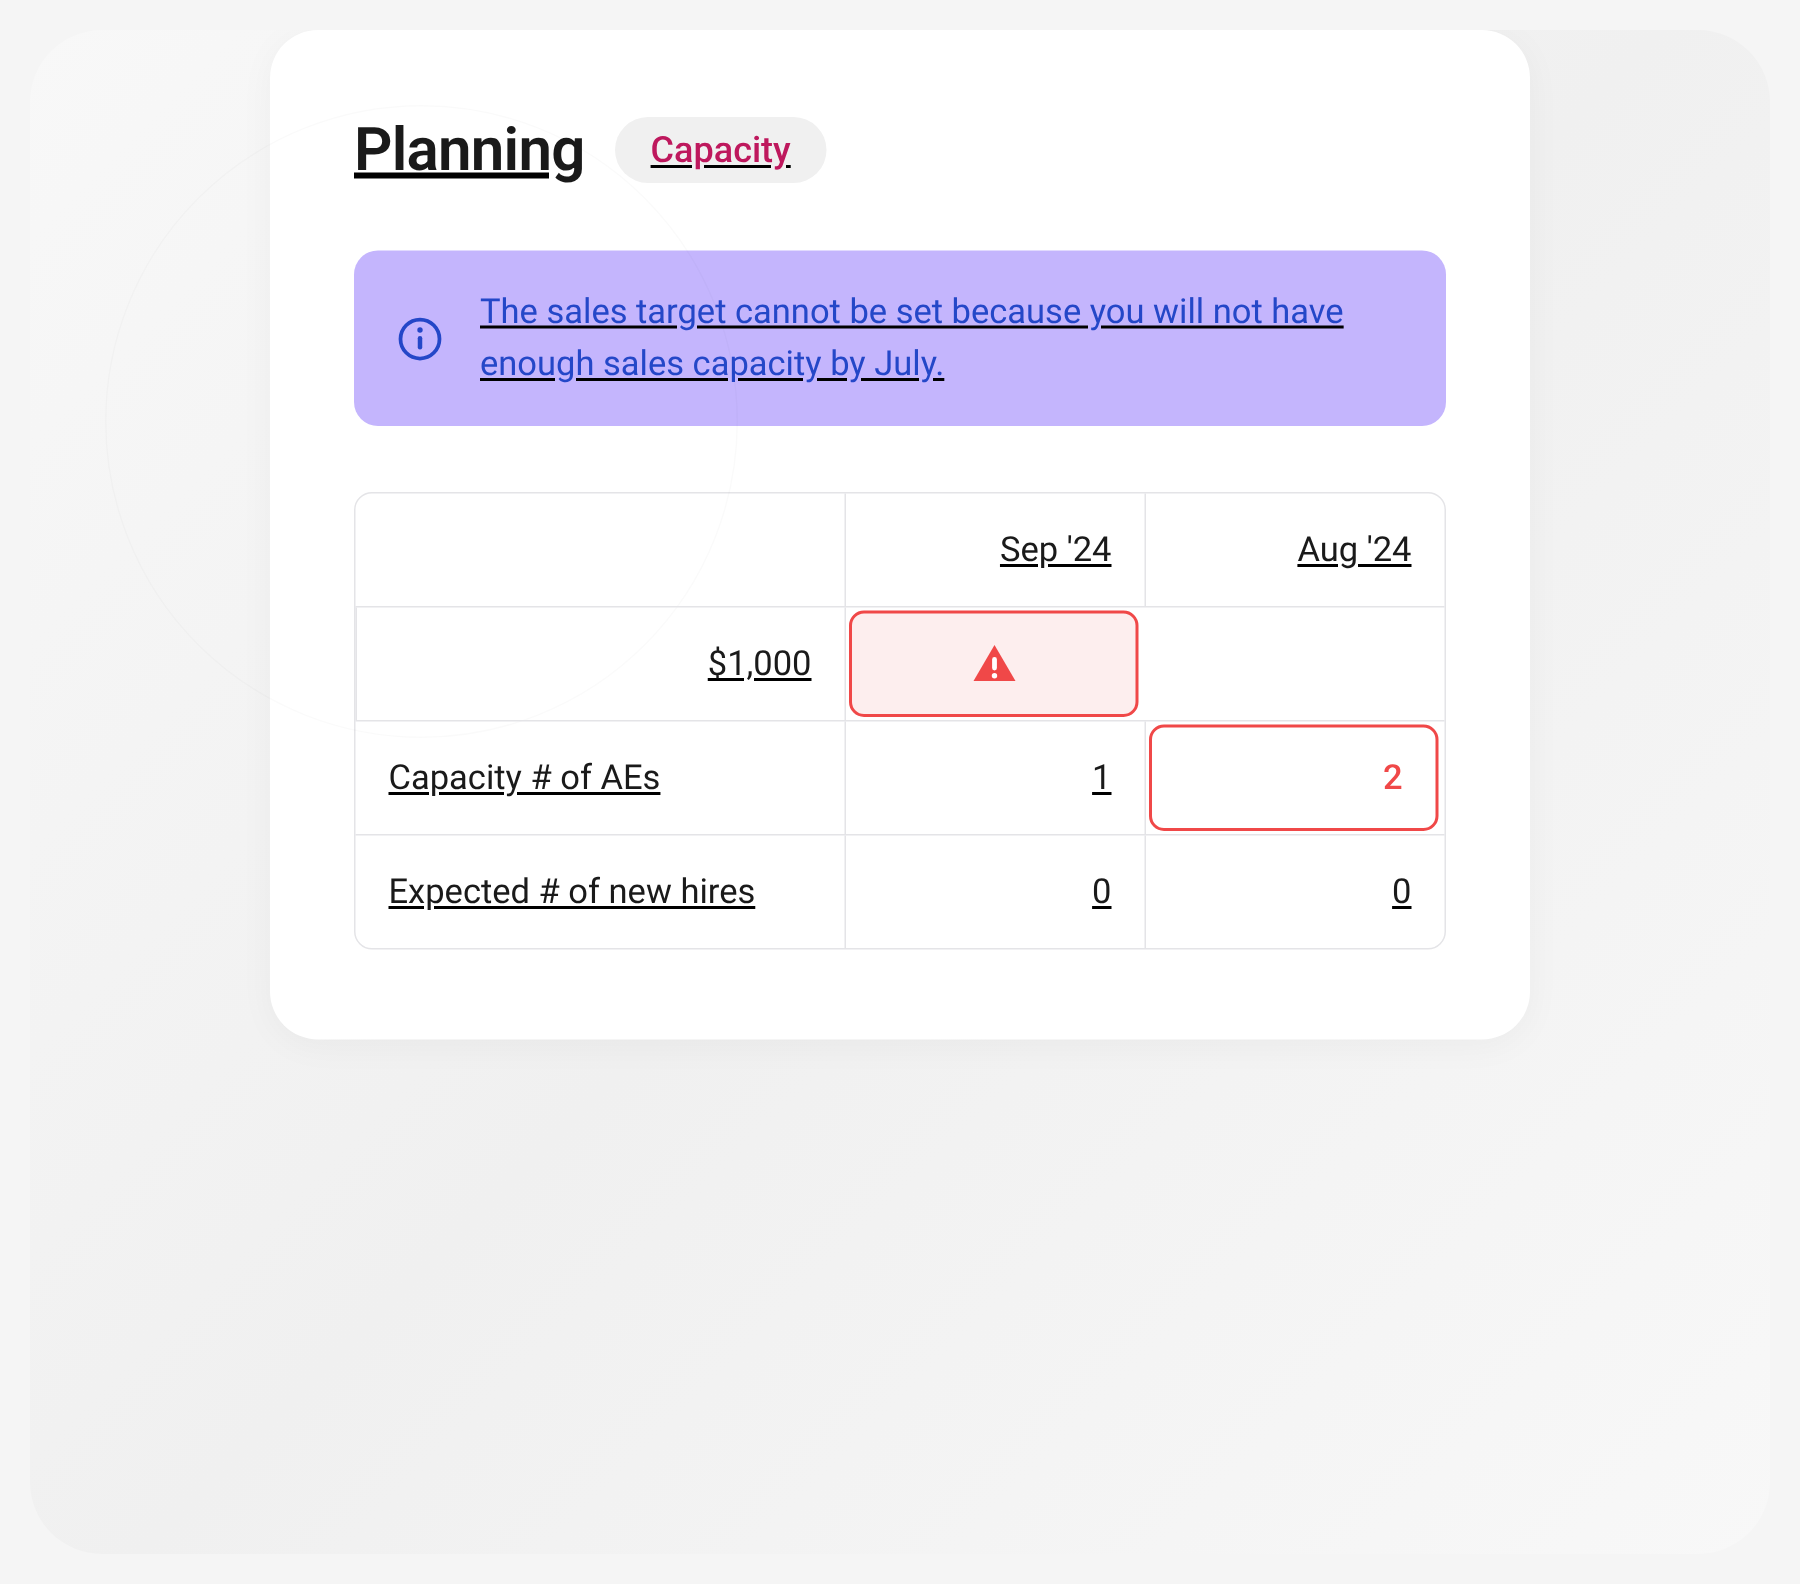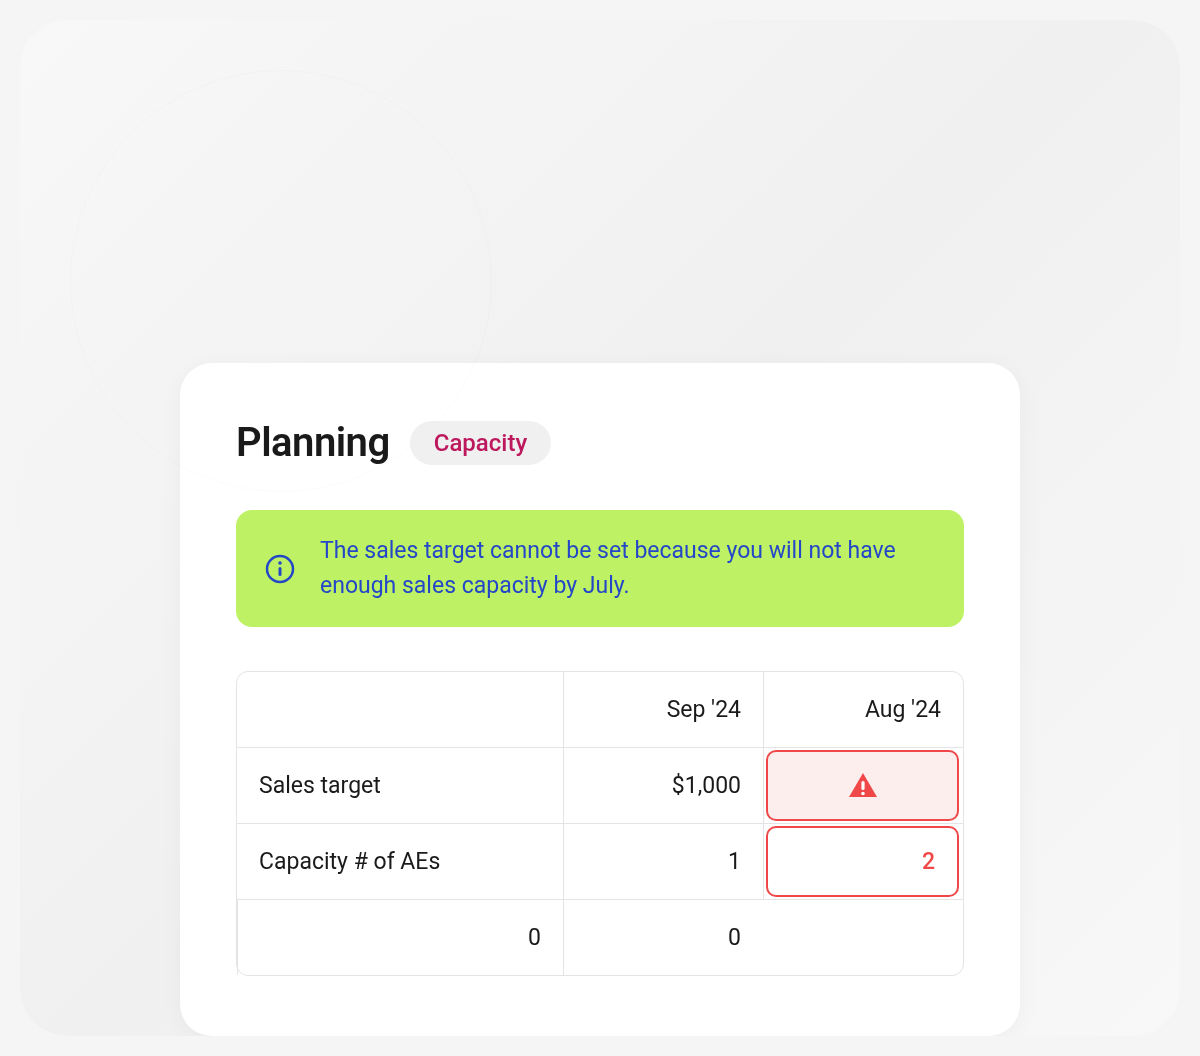--- a/index.html
+++ b/index.html
@@ -17,24 +17,25 @@
       align-items: center;
       justify-content: center;
     }
     
     .outer-container {
       width: 1160px;
       height: 1016px;
       background: linear-gradient(135deg, #f8f8f8 0%, #f0f0f0 50%, #f8f8f8 100%);
       border-radius: 48px;
       display: flex;
-      align-items: flex-end;
+      align-items: flex-start;
       justify-content: center;
       position: relative;
       overflow: hidden;
+      text-decoration: underline;
     }
     
     .outer-container::before {
       content: '';
       position: absolute;
       top: 50px;
       left: 50px;
       width: 420px;
       height: 420px;
       border-radius: 50%;
@@ -66,21 +67,21 @@
     .badge {
       background: #f0f0f0;
       color: #be185d;
       font-size: 24px;
       font-weight: 500;
       padding: 8px 24px;
       border-radius: 28px;
     }
     
     .alert {
-      background: #bef264;
+      background: #c4b5fd;
       border-radius: 16px;
       padding: 24px 28px;
       display: flex;
       align-items: center;
       gap: 24px;
       margin-bottom: 44px;
     }
     
     .alert-icon {
       flex-shrink: 0;
@@ -207,21 +208,20 @@
 
     <div class="table">
 
       <div class="table-row">
         <div class="table-cell label"></div>
         <div class="table-cell value header-cell">Sep '24</div>
         <div class="table-cell value header-cell">Aug '24</div>
       </div>
 
       <div class="table-row">
-        <div class="table-cell label">Sales target</div>
         <div class="table-cell value">$1,000</div>
         <div class="table-cell value">
           <div class="error-cell-overlay">
             <svg viewBox="0 0 34 34">
               <path d="M17 4 L31 28 L3 28 Z" fill="#f04848"></path>
               <rect x="15.4" y="12" width="3.2" height="9" rx="1.6" fill="#ffffff"></rect>
               <circle cx="17" cy="24.5" r="1.8" fill="#ffffff"></circle>
             </svg>
           </div>
         </div>
@@ -229,20 +229,21 @@
 
       <div class="table-row">
         <div class="table-cell label">Capacity # of AEs</div>
         <div class="table-cell value">1</div>
         <div class="table-cell value">
           <div class="error-value-overlay">2</div>
         </div>
       </div>
 
       <div class="table-row">
+        <div class="table-cell label">Expected # of new hires</div>
         <div class="table-cell value">0</div>
         <div class="table-cell value">0</div>
       </div>
 
     </div>
 
   </div>
 </div>
 
 </body></html>

